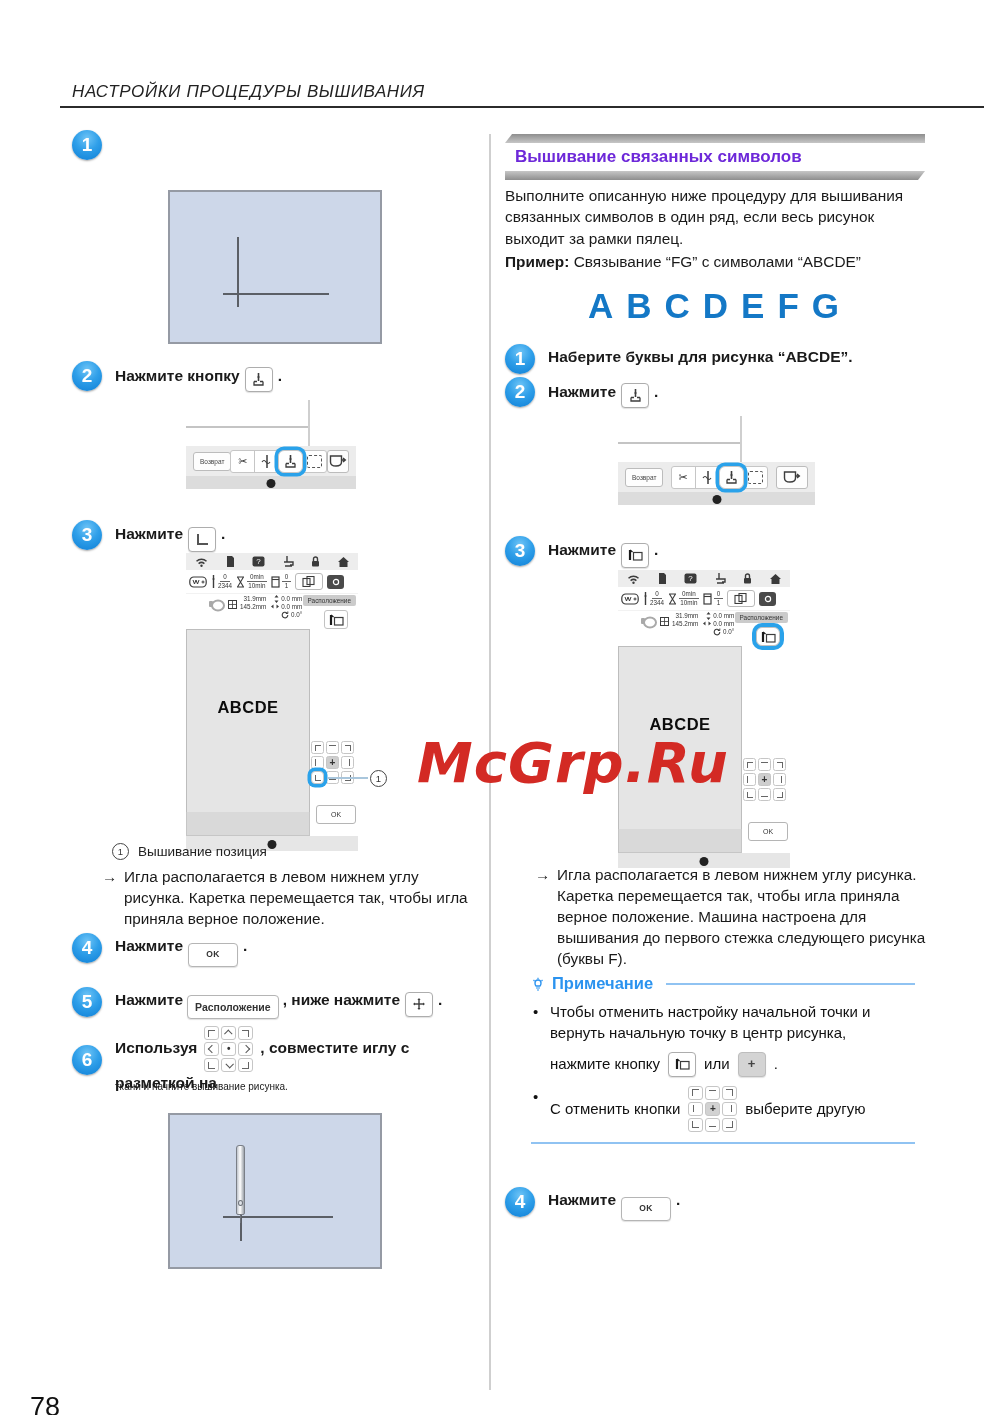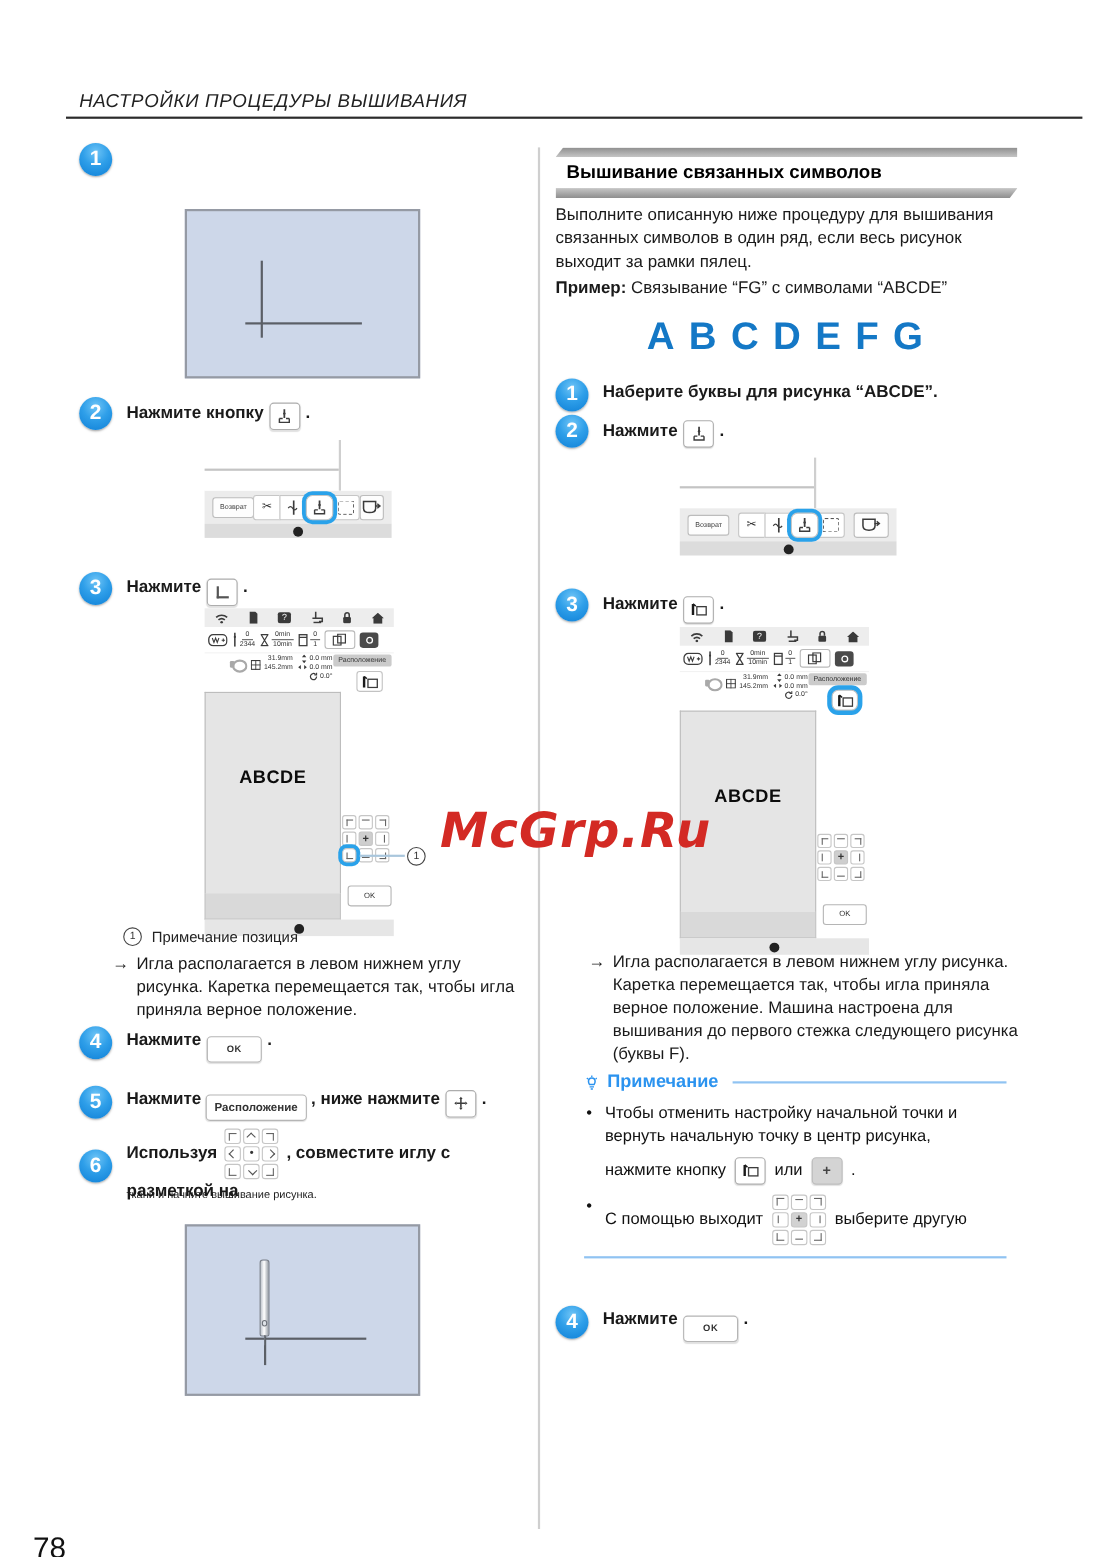--- a/index.html
+++ b/index.html
@@ -4,22 +4,22 @@
 <style>
   html,body{margin:0;padding:0;background:#fff;}
   .page{position:relative;width:1000px;height:1415px;background:#fff;overflow:hidden;
         font-family:"Liberation Sans",sans-serif;color:#1a1a1a;margin-top:48px;}
   
   .hdr-title{position:absolute;left:72px;top:34px;font-style:italic;font-size:17px;letter-spacing:.6px;color:#222;}
   .hdr-rule{position:absolute;left:60px;right:16px;top:58px;height:2px;background:#2b2b2b;}
   .col-divider{position:absolute;left:489px;top:86px;width:2px;height:1256px;background:#cfcfcf;}
   .pgnum{position:absolute;left:30px;top:1344px;font-size:27px;color:#111;}
   .ftr-rule{position:absolute;left:90px;right:4px;top:1368px;height:3px;background:#222;}
-  .watermark{position:absolute;left:400px;top:682px;z-index:60;font-family:"DejaVu Sans",sans-serif;
-             font-style:italic;font-weight:bold;font-size:44px;letter-spacing:1px;color:#d32a24;}
+  .watermark{position:absolute;left:417px;top:682px;z-index:60;font-family:"DejaVu Sans",sans-serif;
+             font-style:italic;font-weight:bold;font-size:56px;letter-spacing:1px;color:#d32a24;}
   
   .lcol{position:absolute;left:72px;top:80px;width:402px;height:1260px;}
   .rcol{position:absolute;left:505px;top:80px;width:432px;height:1280px;}
   
   .step{position:absolute;display:flex;gap:13px;align-items:flex-start;}
   .step.mid{align-items:center;}
   .snum{flex:0 0 30px;width:30px;height:30px;border-radius:50%;color:#fff;font-weight:bold;font-size:19px;
         display:flex;align-items:center;justify-content:center;
         background:radial-gradient(circle at 50% 28%,#6ec4f6 0%,#2f9fe9 45%,#0e7fd6 100%);
         box-shadow:0 1px 2px rgba(0,0,0,.35);}
@@ -139,21 +139,21 @@
         border-radius:3px;font-size:7px;color:#333;display:flex;align-items:center;justify-content:center;}
   .m-footer{height:15px;background:#e6e6e6;position:relative;margin-top:0;}
   .co-line{position:absolute;left:15px;top:5px;width:41px;height:2px;background:#a9c6dc;}
   .co-circ{position:absolute;left:58px;top:-2px;width:15px;height:15px;border:1.4px solid #444;border-radius:50%;
            background:#fff;font-size:9.5px;color:#333;display:flex;align-items:center;justify-content:center;}
   
   .sechead{position:absolute;left:0;top:6px;width:420px;}
   .secbar{height:9px;background:linear-gradient(#8e8e8e,#c6c6c6);}
   .secbar.top{clip-path:polygon(7px 0,100% 0,100% 100%,0 100%);}
   .secbar.bot{clip-path:polygon(0 0,100% 0,calc(100% - 7px) 100%,0 100%);background:linear-gradient(#c6c6c6,#8e8e8e);}
-  .sectitle{font-weight:bold;font-size:17px;padding:4px 0 4px 10px;color:#000000;}
+  .sectitle{font-weight:bold;font-size:17px;padding:4px 0 4px 10px;color:#6d28d9;}
   .intro{position:absolute;left:0;top:57px;width:424px;font-size:15.4px;line-height:1.38;}
   .example{position:absolute;left:0;top:125px;width:424px;font-size:15.4px;}
   .example b{font-weight:bold;}
   .bigletters{position:absolute;left:0;top:158px;width:420px;text-align:center;font-weight:bold;font-size:35px;
               color:#1478c6;letter-spacing:13px;padding-left:10px;box-sizing:border-box;}
   .l2{position:absolute;font-weight:normal;font-size:10px;}
   
   svg .st{stroke:#3c3c3c;fill:none;}
 </style>
 </head>
@@ -416,21 +416,21 @@
           <span class="m-ok">OK</span>
         </div>
       </div>
       <div class="m-footer">
           <span class="dot"></span>
         </div>
     </div>
 
     <div class="legend" style="left:40px;top:715px;">
       <span class="circnum">1</span>
-      <span>Примечание позиция</span>
+      <span>Вышивание позиция</span>
     </div>
 
     <div class="result" style="left:52px;top:738px;width:348px;">
       <span class="arr">→</span>
       <span>Игла располагается в левом нижнем углу рисунка. Каретка перемещается так, чтобы игла приняла верное положение.</span>
     </div>
 
     <div class="step mid" style="top:802px;">
       <div class="snum">4</div>
       <div class="stext one">
@@ -790,21 +790,21 @@
                   <rect x="6.5" y="3.5" width="8.5" height="7.5" class="st" stroke-width="1.2"></rect>
                 </svg>
               </span>
               <span>или</span>
               <span class="ibtn gray" style="margin:0;">+</span>
               <span>.</span>
           </div>
         </li>
         <li>
           <div class="inline-row" style="margin-top:0;">
-            <span>С помощью выходит</span>
+            <span>С отменить кнопки</span>
               <span class="pad" style="margin:0;">
                 <span class="cell">
                   <span class="g-tl"></span>
                 </span>
                 <span class="cell">
                   <span class="g-t"></span>
                 </span>
                 <span class="cell">
                   <span class="g-tr"></span>
                 </span>

